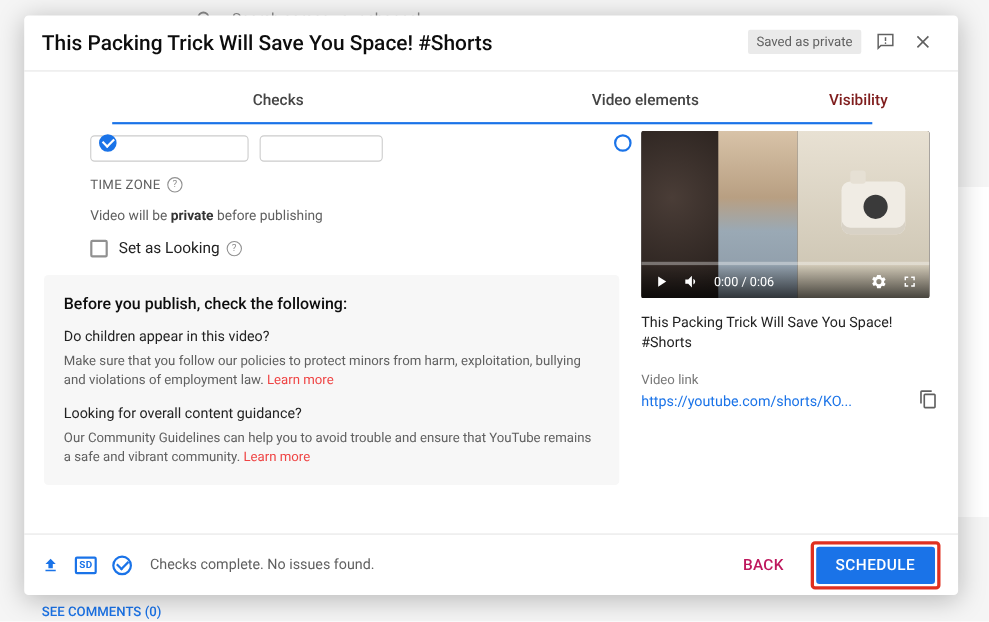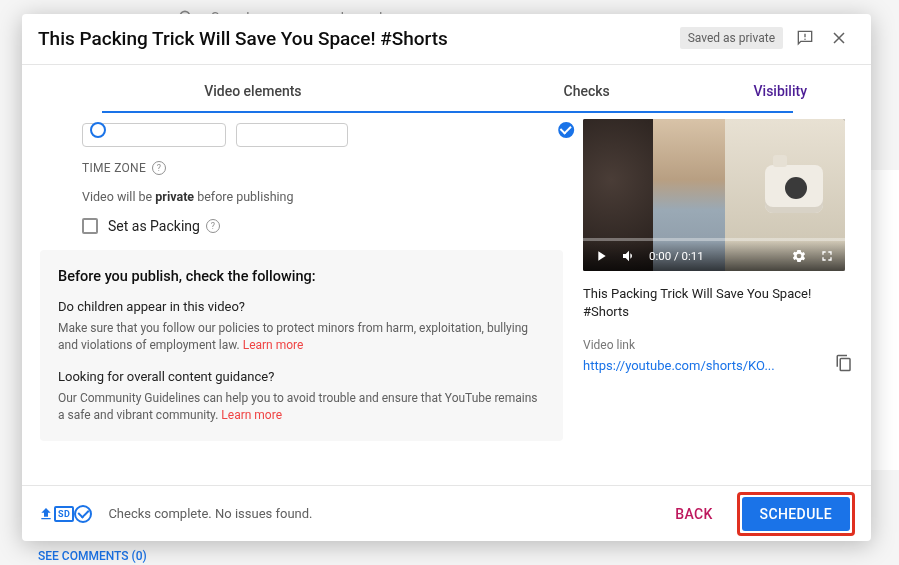--- a/index.html
+++ b/index.html
@@ -53,21 +53,21 @@
   .icon-btn svg { width: 20px; height: 20px; }
 
   .stepper {
     display: flex; align-items: flex-start; padding: 18px 64px 10px 64px;
     position: relative;
   }
   .step { flex: 1; text-align: center; position: relative; }
   .step:first-child { text-align: left; }
   .step:last-child { text-align: right; flex: 0 0 auto; }
   .step-label { font-size: 14px; font-weight: 500; color: #444; margin-bottom: 8px; display: block; }
-  .step.active .step-label { color: #4c1d95; }
+  .step.active .step-label { color: #7f1d1d; }
   .stepper-line {
     position: absolute; top: 46px; left: 80px; right: 78px;
     height: 2px; background: #1a73e8;
   }
   .step-dot {
     width: 16px; height: 16px; border-radius: 50%; background: #1a73e8;
     position: absolute; top: 39px; border: 2px solid #1a73e8;
     display: flex; align-items: center; justify-content: center;
   }
   .step-dot.hollow { background: #fff; }
@@ -145,21 +145,21 @@
   .vlink-label { font-size: 12px; color: #777; margin-top: 18px; }
   .vlink-row { display:flex; align-items:center; gap:10px; margin-top:2px; }
   .vlink { color: #1a73e8; font-size: 13px; text-decoration: none;
     white-space: nowrap; overflow: hidden; text-overflow: ellipsis; flex:1; }
   .copy-btn svg { width:18px; height:18px; fill:#606060; }
 
   .modal-footer {
     border-top: 1px solid #e5e5e5; height: 56px;
     display:flex; align-items:center; padding: 0 16px; gap: 12px;
   }
-  .ft-icons { display:flex; align-items:center; color:#1a73e8; }
+  .ft-icons { display:flex; align-items:center; gap: 14px; color:#1a73e8; }
   .ft-icons svg { fill:#1a73e8; }
   .sd-box { border:2px solid #1a73e8; font-size:9px; font-weight:700;
     color:#1a73e8; padding:1px 2px; border-radius:2px; letter-spacing:0.5px; }
   .check-circle { width:18px; height:18px; border:2px solid #1a73e8; border-radius:50%;
     display:flex; align-items:center; justify-content:center; }
   .check-circle::after { content:''; width:5px; height:8px; border:solid #1a73e8;
     border-width:0 2px 2px 0; transform:rotate(45deg) translate(-1px,-1px); }
   .ft-status { font-size:13px; color:#606060; flex:1; margin-left: 4px; }
   .btn-text { font-size:14px; font-weight:500; color:#be185d; padding: 8px 12px;
     cursor:pointer; letter-spacing:0.3px; }
@@ -196,26 +196,26 @@
     <div class="icon-btn">
       <svg viewBox="0 0 24 24">
           <path stroke="#606060" stroke-width="1.8" d="M6 6l12 12M18 6L6 18"></path>
         </svg>
     </div>
   </div>
 
   <div class="stepper">
     <div class="stepper-line"></div>
     <div class="step">
+      <span class="step-label">Checks</span>
+      <span class="step-dot check"></span>
+    </div>
+    <div class="step">
       <span class="step-label">Video elements</span>
       <span class="step-dot hollow"></span>
-    </div>
-    <div class="step">
-      <span class="step-label">Checks</span>
-      <span class="step-dot check"></span>
     </div>
     <div class="step active">
       <span class="step-label">Visibility</span>
       <span class="step-dot hollow"></span>
     </div>
   </div>
 
   <div class="modal-body">
     <div class="left-col">
       <div class="field-row">
@@ -225,21 +225,21 @@
       <div class="tz-label">
         <span>TIME ZONE</span>
         <span class="help-circle">?</span>
       </div>
       <div class="note">
         <span>Video will be </span><b>private</b><span> before publishing</span>
       </div>
       <div class="cb-row">
         <div class="cb"></div>
         <div class="cb-label">
-          <span>Set as Packing</span>
+          <span>Set as Looking</span>
           <span class="help-circle">?</span>
         </div>
       </div>
 
       <div class="info-box">
         <div class="info-title">Before you publish, check the following:</div>
         <div class="info-q">Do children appear in this video?</div>
         <div class="info-p">
           <span>Make sure that you follow our policies to protect minors from harm, exploitation, bullying and violations of employment law. </span><a href="#">Learn more</a>
         </div>
@@ -257,21 +257,21 @@
         <div class="video-right"></div>
         <div class="camera"></div>
         <div class="progress"></div>
         <div class="video-controls">
           <svg class="vc-icon" viewBox="0 0 24 24">
               <path d="M8 5v14l11-7z"></path>
             </svg>
           <svg class="vc-icon" viewBox="0 0 24 24">
               <path d="M3 9v6h4l5 5V4L7 9H3zm13.5 3a4.5 4.5 0 00-2.5-4v8a4.5 4.5 0 002.5-4z"></path>
             </svg>
-          <span class="vc-time">0:00 / 0:11</span>
+          <span class="vc-time">0:00 / 0:06</span>
           <div class="vc-right">
             <svg class="vc-icon" viewBox="0 0 24 24">
                 <path d="M19.14 12.94a7.07 7.07 0 000-1.88l2.03-1.58-2-3.46-2.39.96a7.03 7.03 0 00-1.62-.94L14.5 3h-5l-.66 2.54c-.58.24-1.12.55-1.62.94l-2.39-.96-2 3.46 2.03 1.58a7.07 7.07 0 000 1.88L2.83 14.5l2 3.46 2.39-.96c.5.39 1.04.7 1.62.94L9.5 21h5l.66-2.54c.58-.24 1.12-.55 1.62-.94l2.39.96 2-3.46-2.03-1.58zM12 15.5A3.5 3.5 0 1112 8.5a3.5 3.5 0 010 7z"></path>
               </svg>
             <svg class="vc-icon" viewBox="0 0 24 24">
                 <path d="M7 14H5v5h5v-2H7v-3zm-2-4h2V7h3V5H5v5zm12 7h-3v2h5v-5h-2v3zM14 5v2h3v3h2V5h-5z"></path>
               </svg>
           </div>
         </div>
       </div>

